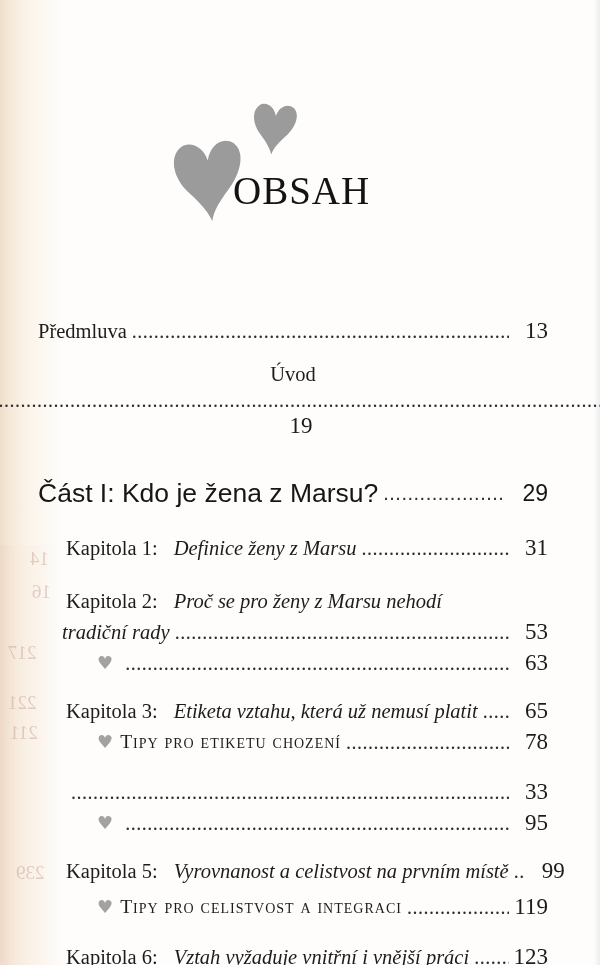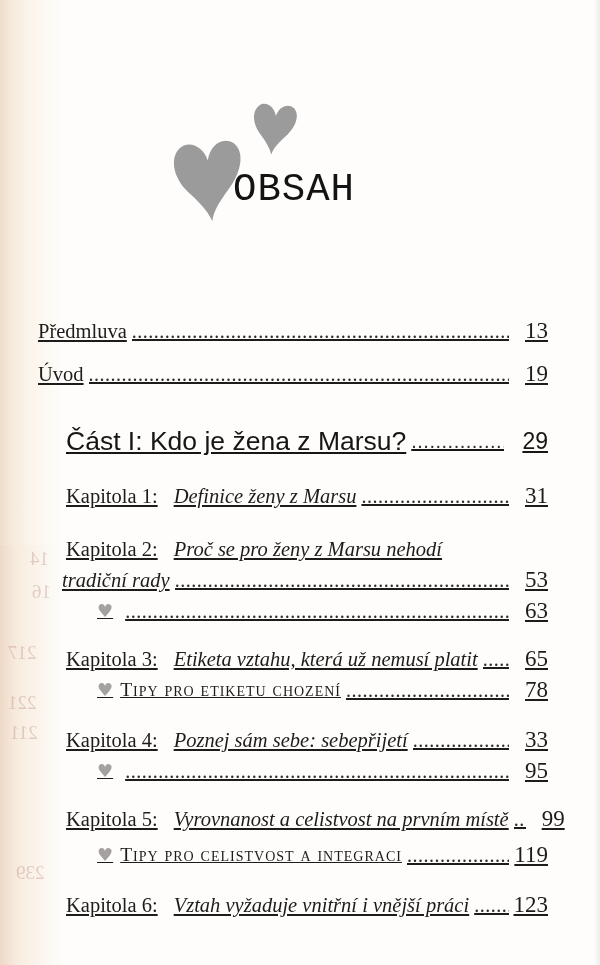--- a/index.html
+++ b/index.html
@@ -41,27 +41,27 @@
   .g-e{left:10px;top:722px;}
   .g-f{left:16px;top:862px;}
 
   
   .heart{position:absolute;pointer-events:none;}
   .heart svg{display:block;width:100%;height:100%;}
   .heart-big{left:167px;top:134px;width:85px;height:92px;transform:rotate(-5deg);}
   .heart-small{left:249px;top:99px;width:51px;height:59px;transform:rotate(6deg);}
   .obsah-title{
     position:absolute;left:233px;top:171px;
-    font-family:Liberation Mono, monospace;
+    font-family:Liberation Serif, serif;
     font-size:39px;line-height:1;letter-spacing:1px;color:#131313;
   }
 
   
   .toc{position:absolute;left:38px;right:52px;top:318px;}
-  .row{display:flex;align-items:center;font-size:20.5px;line-height:26px;text-decoration:underline;}
+  .row{display:flex;align-items:center;font-size:20.5px;line-height:26px;}
   .row .t{white-space:nowrap;}
   .leader{
     flex:1;overflow:hidden;white-space:nowrap;
     font-size:20px;letter-spacing:.5px;color:#2e2e2e;
     margin-left:5px;min-width:12px;
   }
   .leader::after{content:"........................................................................................................................................................";}
   .pg{min-width:34px;text-align:right;padding-left:5px;font-size:23px;}
   .it{font-style:italic;}
   .pre{margin-right:16px;}
@@ -72,22 +72,22 @@
   .r-part .pg{padding-left:10px;}
   .r-chap{padding-left:28px;}
   .r-chap2a{padding-left:28px;}
   .r-chap2b{padding-left:24px;}
   .r-tip{padding-left:59px;font-size:19.5px;}
   .r-tip .lbl{font-variant:small-caps;letter-spacing:1px;}
   .bullet-heart{
     color:#a5a19e;font-family:"DejaVu Sans",sans-serif;
     font-size:18px;margin-right:7px;
   }
-  .mt17{margin-top:17px;}
-  .mt38{margin-top:38px;margin-left:28px;}
+  .mt17{margin-top:17px;flex-direction:column;}
+  .mt38{margin-top:38px;}
   .mt26{margin-top:26px;}
   .mt27{margin-top:27px;}
   .mt8{margin-top:5px;}
   .mt22{margin-top:22px;}
   .mt24{margin-top:24px;}
   .mt10{margin-top:10px;}
 </style>
 </head>
 <body>
 
@@ -162,21 +162,20 @@
   </div>
 
   <div class="row r-tip mt8">
     <span class="bullet-heart">♥</span>
     <span class="lbl">Tipy pro etiketu chození</span>
     <span class="leader"></span>
     <span class="pg">78</span>
   </div>
 
   <div class="row r-chap mt24">
-    <span class="t"><span class="pre">Kapitola 4:</span><span class="it">Poznej sám sebe: sebepřijetí</span></span>
     <span class="leader"></span>
     <span class="pg">33</span>
   </div>
 
   <div class="row r-tip mt8">
     <span class="bullet-heart">♥</span>
     <span class="leader"></span>
     <span class="pg">95</span>
   </div>
 

